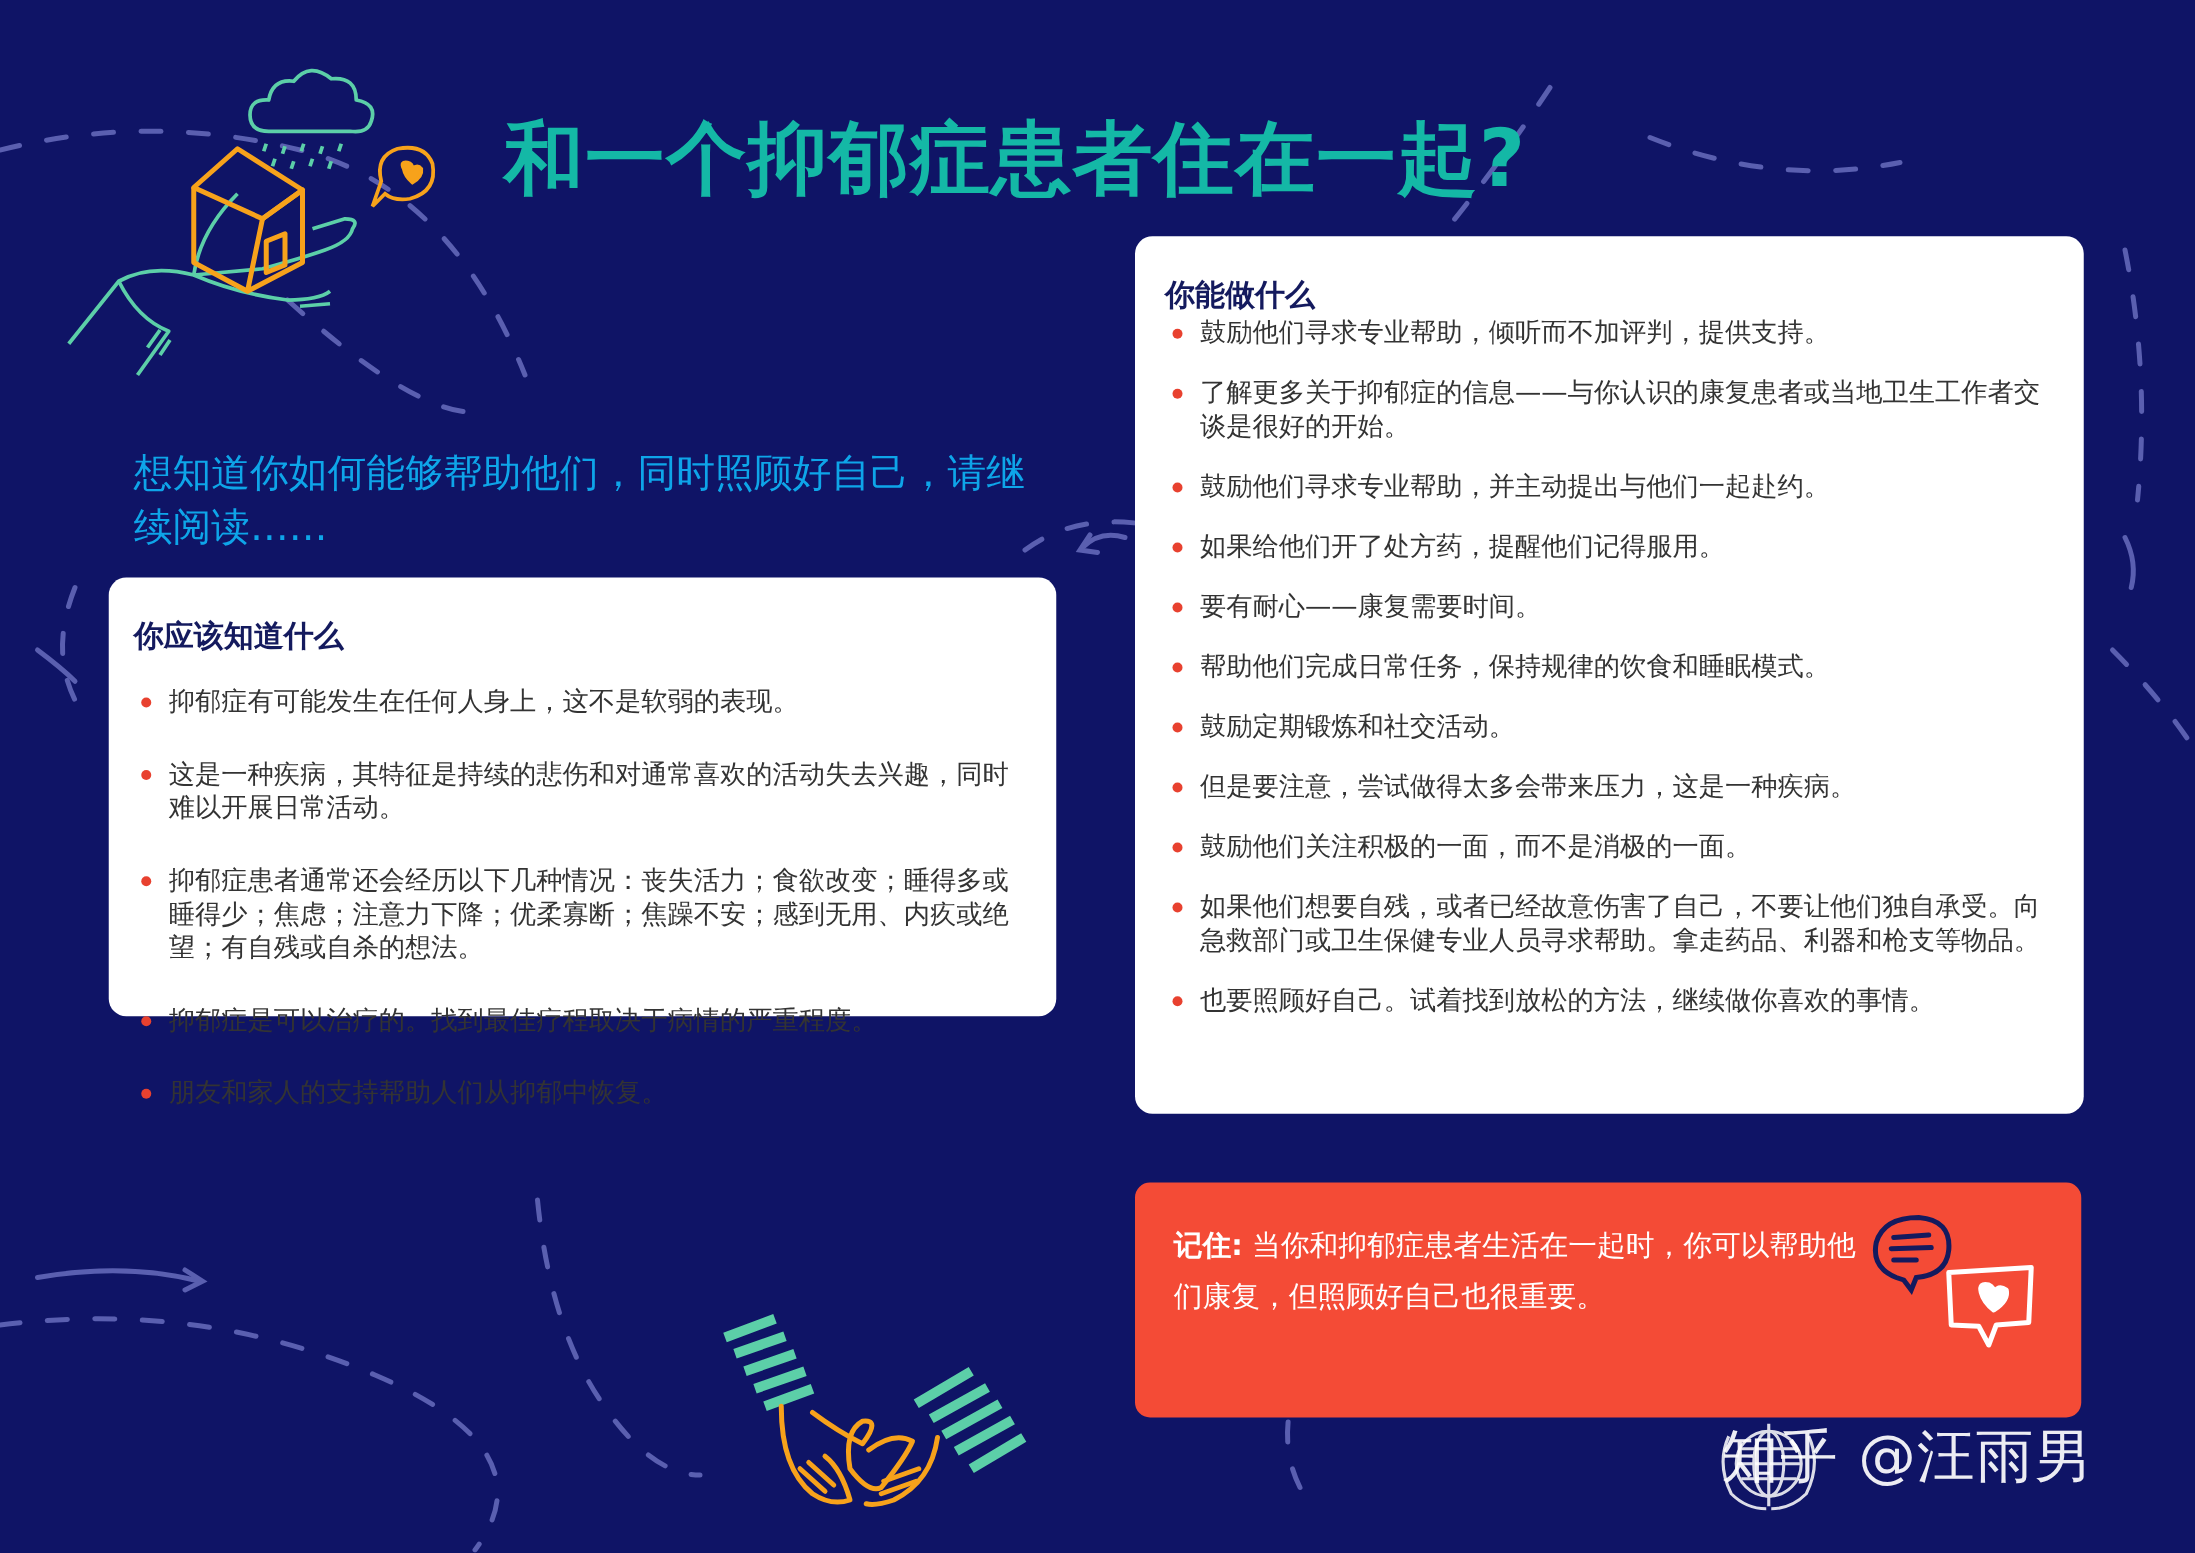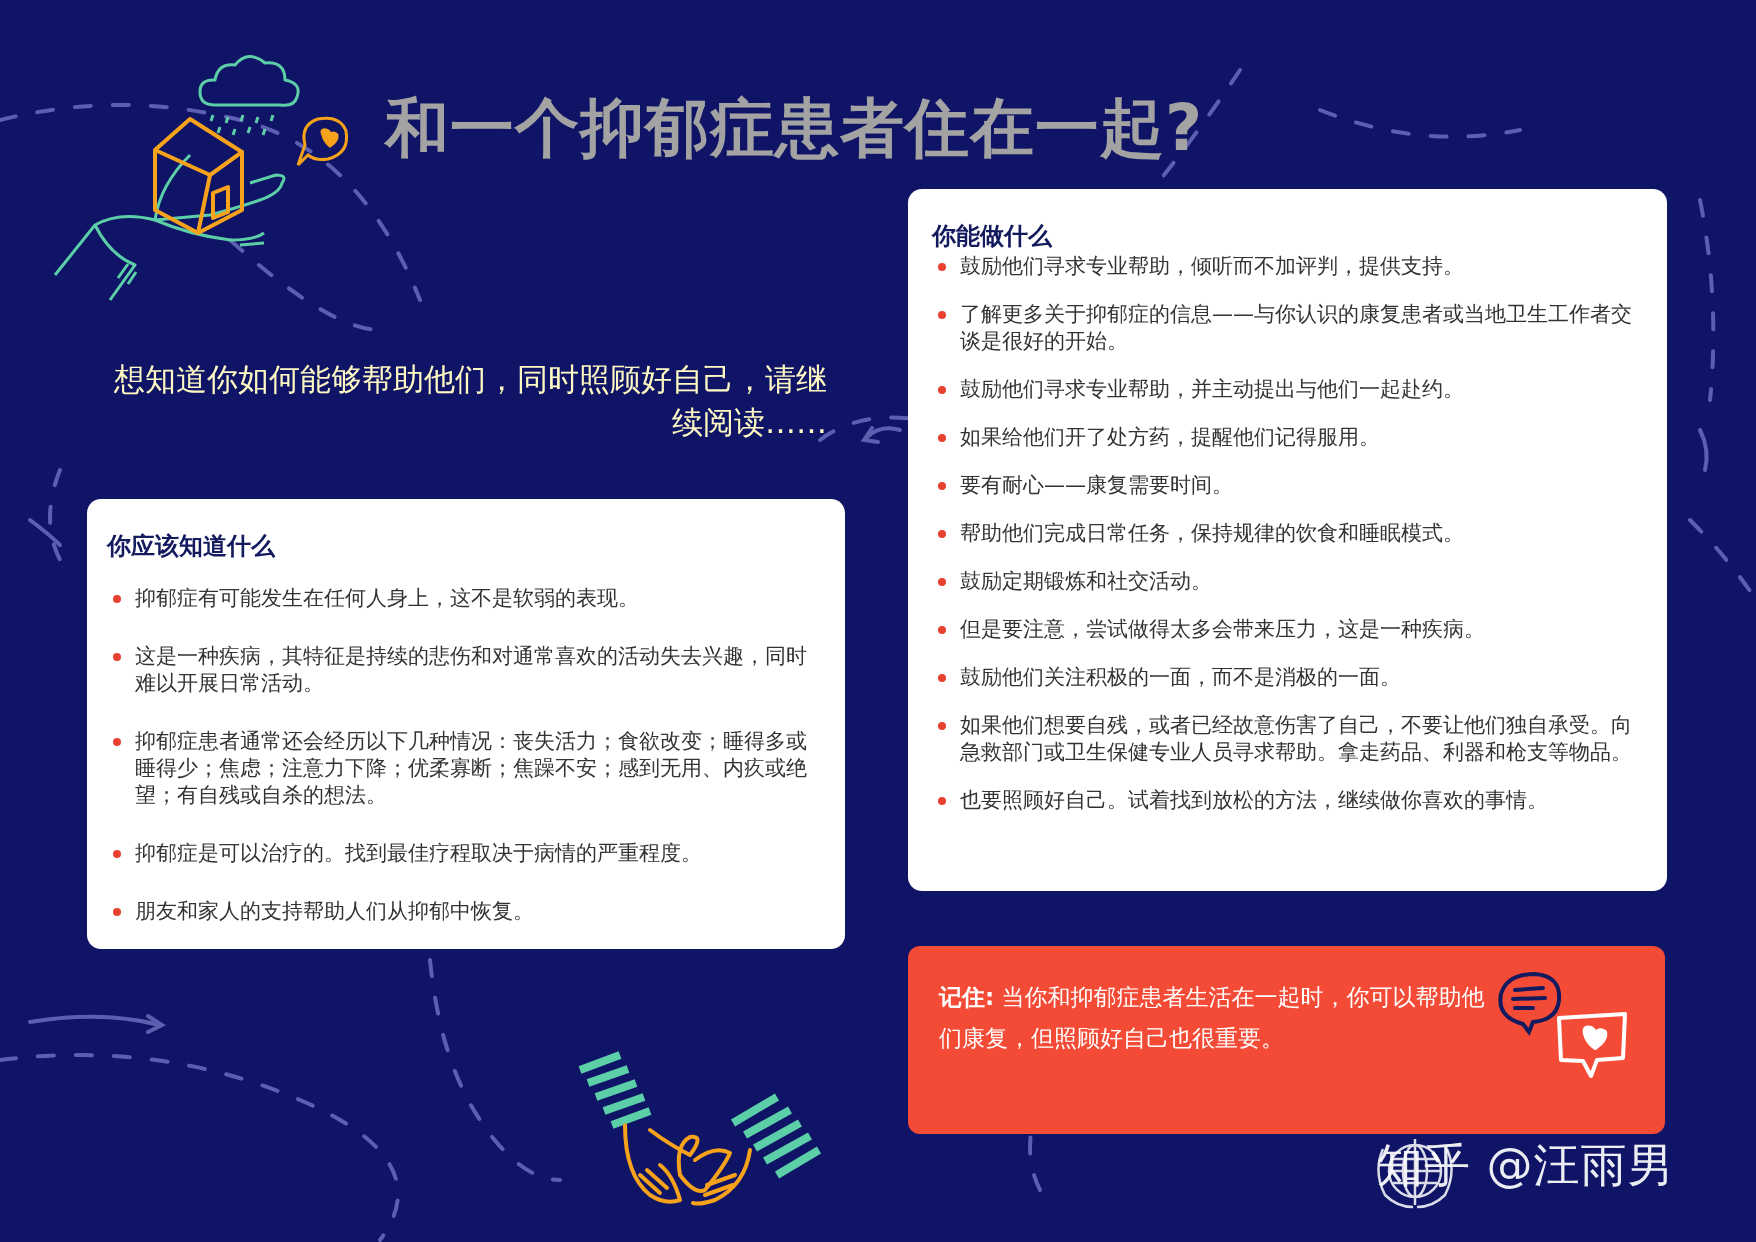--- a/index.html
+++ b/index.html
@@ -6,34 +6,34 @@
     body {
       width: 1756px; height: 1242px; overflow: hidden;
       background: #0f1466;
       font-family: "DejaVu Sans", "Liberation Sans", sans-serif;
       position: relative;
     }
     .frame { position: absolute; left: 0; top: 0; width: 1756px; height: 1242px; }
     .bg-deco { position: absolute; left: 0; top: 0; width: 1756px; height: 1242px; pointer-events: none; }
 
     .title {
-      position: absolute; left: 385px; top: 86px;
-      color: #a3a3a3; font-size: 64px; font-weight: bold; letter-spacing: 1px;
+      position: absolute; left: 403px; top: 86px;
+      color: #14b8a6; font-size: 64px; font-weight: bold; letter-spacing: 1px;
       margin: 0; line-height: 84px; white-space: nowrap;
     }
     .intro {
       position: absolute; left: 107px; top: 358px; width: 720px;
-      color: #fef9c3; font-size: 31px; line-height: 43px; margin: 0; text-align: right;
+      color: #0ea5e9; font-size: 31px; line-height: 43px; margin: 0;
     }
 
     .card {
       position: absolute; background: #ffffff; border-radius: 14px;
       box-sizing: border-box;
     }
-    .card-left { left: 87px; top: 499px; width: 758px; height: 450px; padding: 30px 24px 0 20px; }
+    .card-left { left: 87px; top: 462px; width: 758px; height: 351px; padding: 30px 24px 0 20px; }
     .card-right { left: 908px; top: 189px; width: 759px; height: 702px; padding: 30px 24px 0 24px; }
 
     .card-heading {
       margin: 0; color: #141a5e; font-size: 24px; font-weight: bold; line-height: 34px;
     }
     .card-left .card-heading { margin-bottom: 22px; }
     .card-right .card-heading { }
 
     ul.bullets { list-style: none; margin: 0; padding: 0; }
     ul.bullets li {

